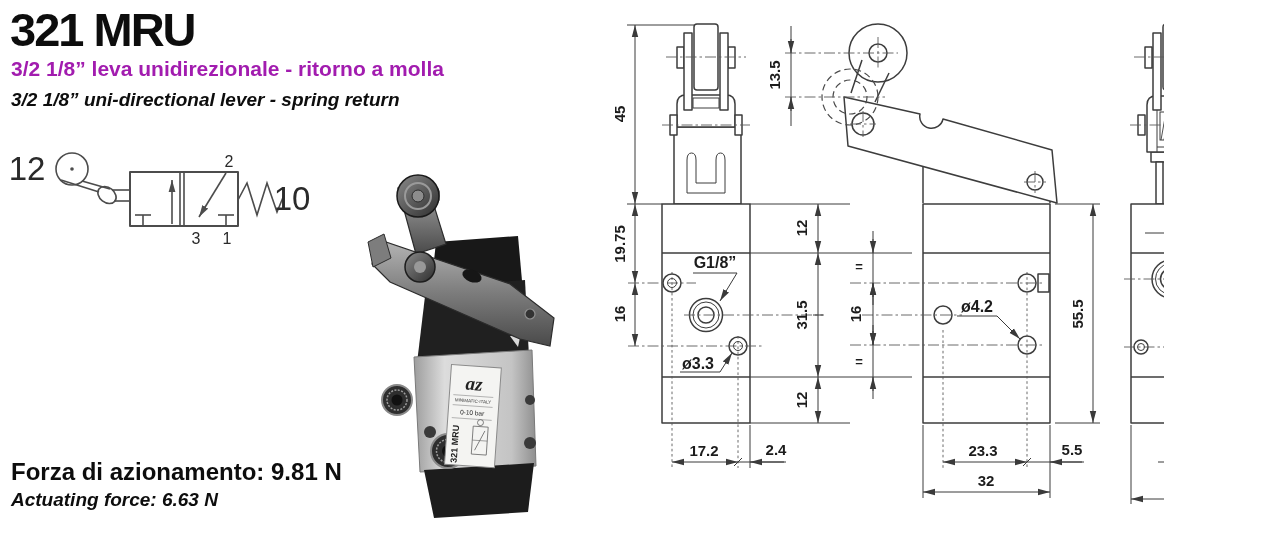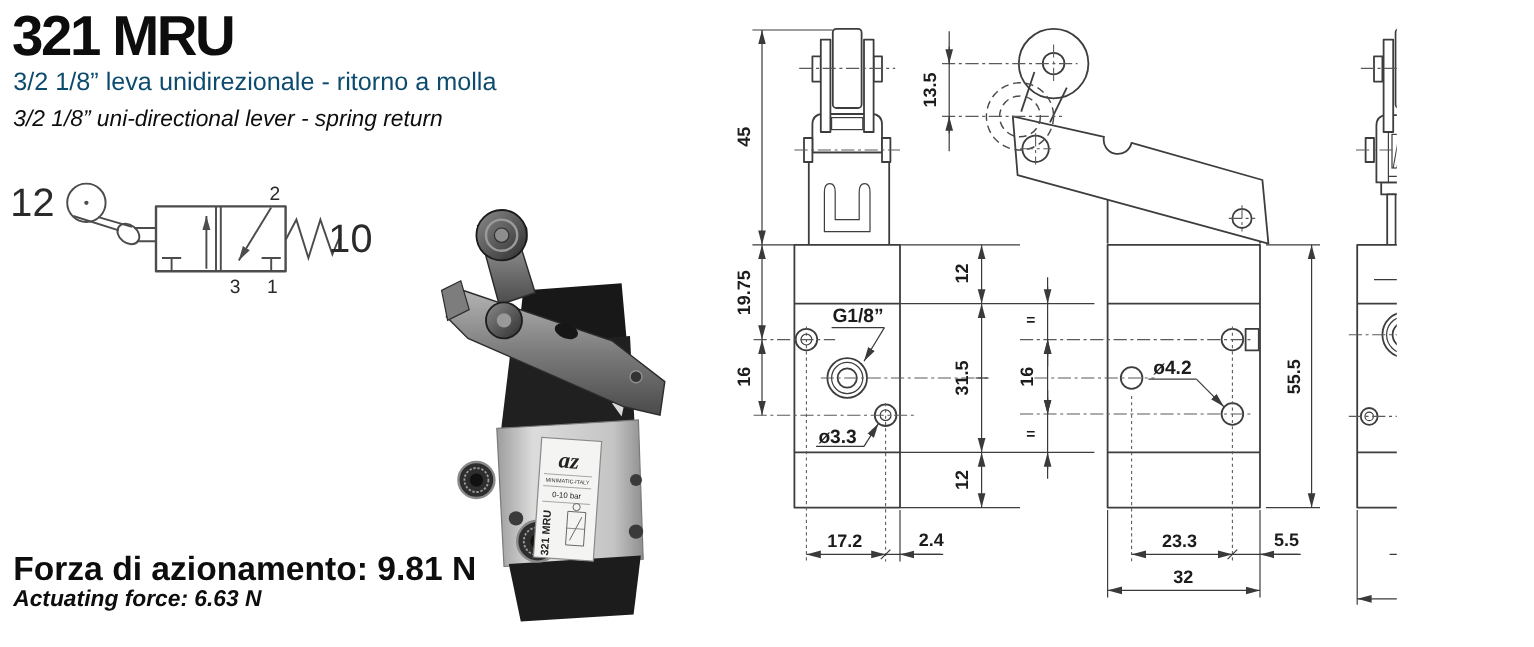--- a/index.html
+++ b/index.html
@@ -1,22 +1,22 @@
 <!DOCTYPE html>
 <html><head>
 <meta charset="utf-8">
 <style>
   html,body{margin:0;padding:0;background:#fff;}
   .page{position:relative;width:1164px;height:539px;background:#fff;overflow:hidden;
         font-family:"Liberation Sans",sans-serif;color:#111;}
   .abs{position:absolute;}
   .title{left:10px;top:2px;font-size:47px;font-weight:bold;letter-spacing:-2px;color:#0d0d0d;}
-  .sub-it{left:11px;top:57px;font-size:21px;font-weight:normal;color:#0c4a6e;}
-  .sub-en{left:11px;top:89px;font-size:19px;font-weight:normal;font-style:italic;color:#0d0d0d;text-align:right;}
-  .force-it{left:11px;top:458px;font-size:28px;font-weight:bold;color:#0d0d0d;}
+  .sub-it{left:11px;top:57px;font-size:21px;font-weight:bold;color:#a21caf;}
+  .sub-en{left:11px;top:89px;font-size:19px;font-weight:bold;font-style:italic;color:#0d0d0d;text-align:right;}
+  .force-it{left:11px;top:458px;font-size:24px;font-weight:bold;color:#0d0d0d;}
   .force-en{left:11px;top:489px;font-size:19px;font-weight:bold;font-style:italic;color:#0d0d0d;}
   
   .ln{fill:none;stroke:#3d3d3d;stroke-width:1.5;stroke-linejoin:round;}
   .wh{fill:#fff;}
   .lt{fill:none;stroke:#3d3d3d;stroke-width:1;}
   .dm{fill:none;stroke:#3a3a3a;stroke-width:1;}
   .cl{fill:none;stroke:#5a5a5a;stroke-width:.9;stroke-dasharray:11 3 2.5 3;}
   .dt{fill:none;stroke:#5a5a5a;stroke-width:.9;stroke-dasharray:2.6 2.6;}
   .gh{fill:none;stroke:#4a4a4a;stroke-width:1.2;stroke-dasharray:6.5 4;}
   .hx{stroke:#3d3d3d;stroke-width:.9;}

